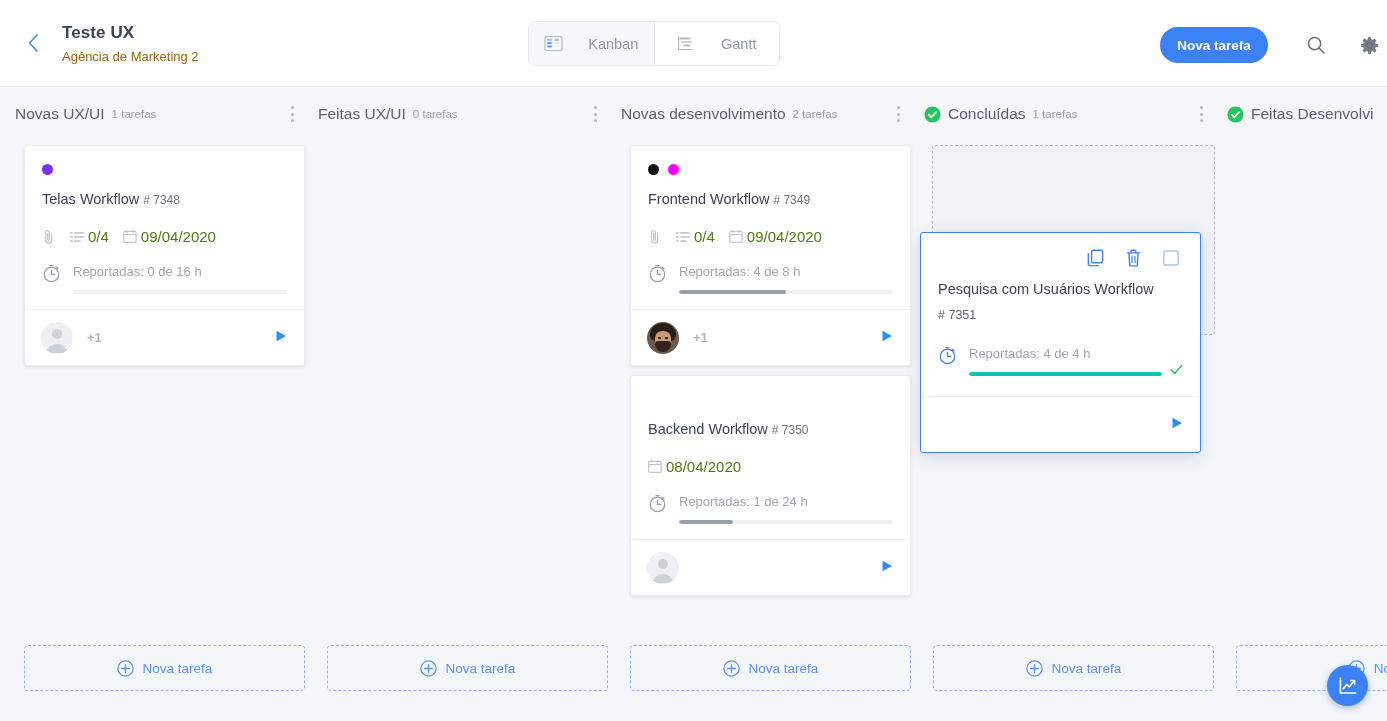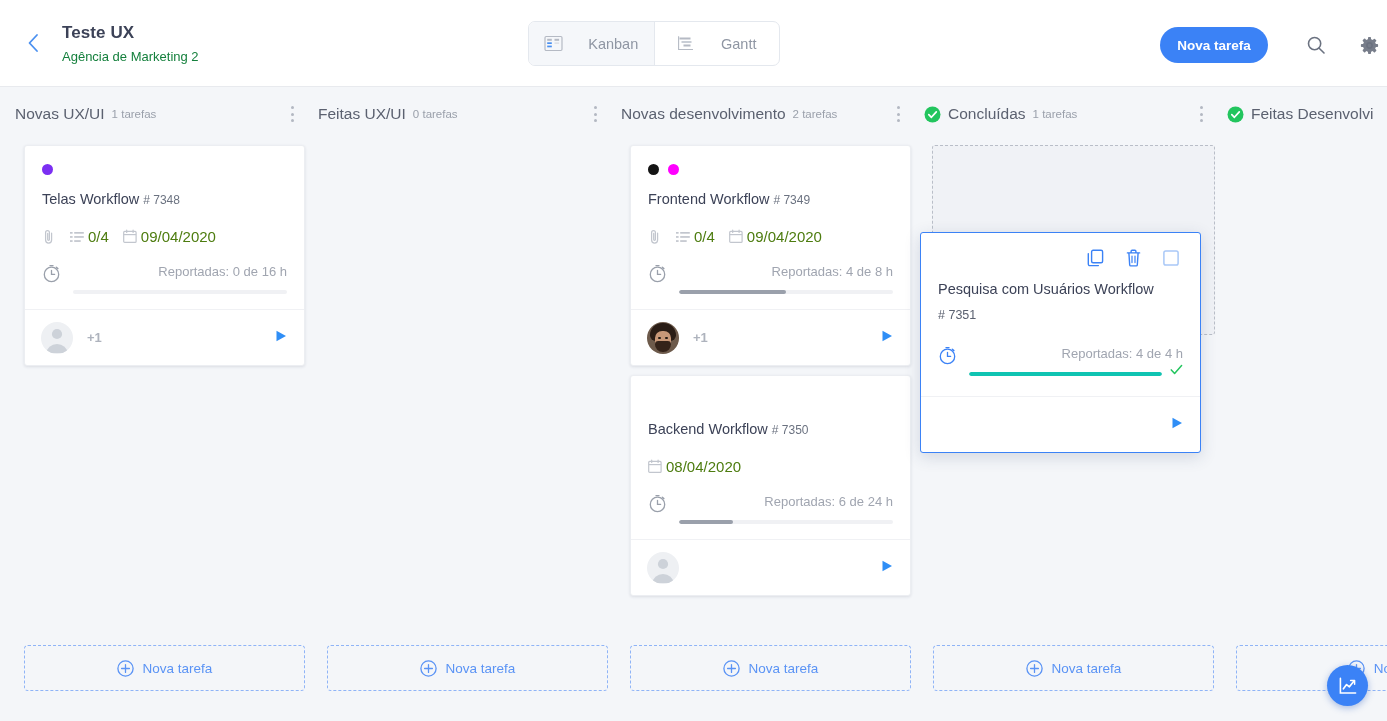--- a/index.html
+++ b/index.html
@@ -23,21 +23,21 @@
     display: flex; align-items: center; justify-content: center;
     cursor: pointer;
   }
   .back-btn svg { display: block; }
   .title-block { margin-left: 6px; }
   .proj-title {
     font-size: 17px; font-weight: bold; color: #3c4257;
     letter-spacing: .1px; line-height: 22px;
   }
   .proj-sub {
-    font-size: 13px; color: #15803d; margin-top: 4px; line-height: 17px;
+    font-size: 13px; color: #a16207; margin-top: 4px; line-height: 17px;
   }
 
   
   .viewswitch {
     position: absolute; left: 528px; top: 21px;
     height: 45px; width: 252px;
     border: 1px solid #e4e8ee; border-radius: 7px;
     display: flex; overflow: hidden; background: #fff;
   }
   .vtab {
@@ -106,21 +106,21 @@
   }
   .card-id { font-size: 12px; color: #6b7280; margin-left: 4px; }
   .meta {
     display: flex; align-items: center; margin-top: 17px;
     height: 19px; gap: 14px;
   }
   .meta-item { display: flex; align-items: center; gap: 4px; }
   .meta-txt { font-size: 15px; color: #4d7c0f; }
   .timerow { display: flex; align-items: flex-start; margin-top: 16px; gap: 12px; }
   .timer-ic { flex: 0 0 auto; margin-top: 2px; }
-  .time-wrap { flex: 1; padding-top: 1px; text-align: right; }
+  .time-wrap { flex: 1; padding-top: 1px; }
   .time-txt { font-size: 13px; color: #a0a5b0; line-height: 17px; }
   .bar-outer {
     height: 4px; background: #f0f1f4; border-radius: 2px;
     margin-top: 10px; position: relative; overflow: hidden;
   }
   .bar-fill { height: 100%; border-radius: 2px; background: #9aa0ab; }
   .card-foot {
     height: 56px; border-top: 1px solid #f0f1f4;
     display: flex; align-items: center; padding: 0 16px;
     margin-top: 15px;
@@ -438,21 +438,21 @@
           </div>
         </div>
         <div class="timerow">
           <svg class="timer-ic" width="19" height="19" viewBox="0 0 19 19">
             <circle cx="9.5" cy="10.4" r="7.2" fill="none" stroke="#9aa0ab" stroke-width="1.3"></circle>
             <path d="M9.5 6.3 V10.4 H12.6" fill="none" stroke="#9aa0ab" stroke-width="1.3" stroke-linecap="round"></path>
             <path d="M8 1.6 H11" stroke="#9aa0ab" stroke-width="1.4" stroke-linecap="round"></path>
             <path d="M14.3 3.3 L15.9 4.6" stroke="#9aa0ab" stroke-width="1.4" stroke-linecap="round"></path>
           </svg>
           <div class="time-wrap">
-            <div class="time-txt">Reportadas: 6 de 24 h</div>
+            <div class="time-txt">Reportadas: 1 de 24 h</div>
             <div class="bar-outer">
               <div class="bar-fill" id="bar-backend" style="width: 25%;"></div>
             </div>
           </div>
         </div>
       </div>
       <div class="card-foot">
         <div class="avatar av-ph">
           <svg width="32" height="32" viewBox="0 0 32 32">
             <circle cx="16" cy="12" r="5.1" fill="#cdd2d9"></circle>

